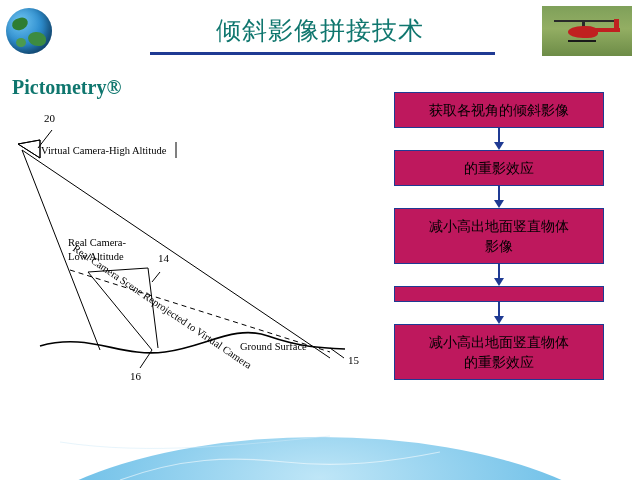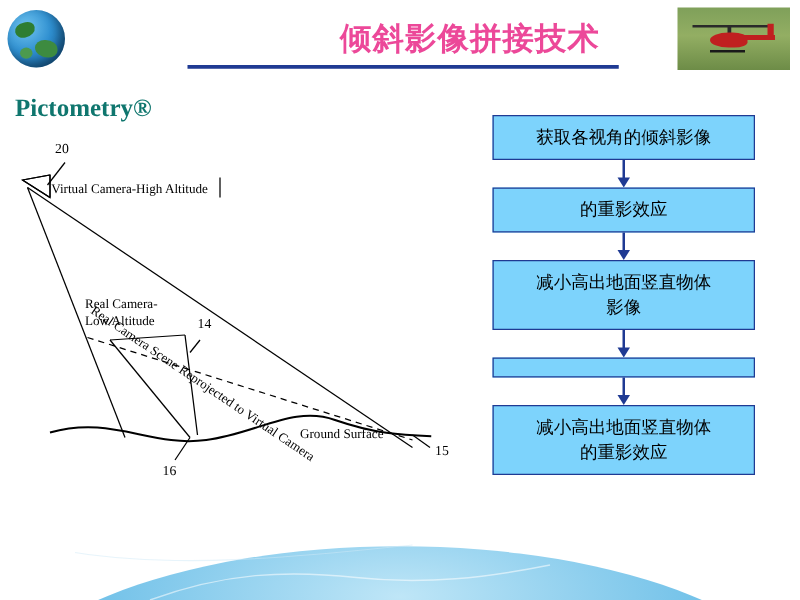--- a/index.html
+++ b/index.html
@@ -21,25 +21,25 @@
     position: absolute;
     left: 0; top: 0;
     width: 640px;
     height: 62px;
   }
   .header-title {
     position: absolute;
     left: 160px;
     top: 14px;
     width: 320px;
-    text-align: right;
+    text-align: center;
     font-family: "DejaVu Sans", sans-serif;
-    font-weight: bold;
+    font-weight: normal;
     font-size: 25px;
-    color: #ec4899;
+    color: #0f766e;
     letter-spacing: 1px;
   }
   .title-underline {
     position: absolute;
     left: 150px;
     top: 52px;
     width: 345px;
     height: 3px;
     background: #1f3a93;
   }
@@ -155,21 +155,21 @@
     position: absolute;
     left: 388px;
     top: 92px;
     width: 232px;
   }
   .flow-box {
     position: relative;
     width: 210px;
     margin: 0 0 0 6px;
     border: 1px solid #1f3a93;
-    background: #7dd3fc;
+    background: #be185d;
     color: #000000;
     font-family: "DejaVu Sans", sans-serif;
     font-size: 14px;
     line-height: 20px;
     text-align: center;
     padding: 7px 4px;
     box-sizing: border-box;
   }
   .flow-arrow {
     width: 210px;

